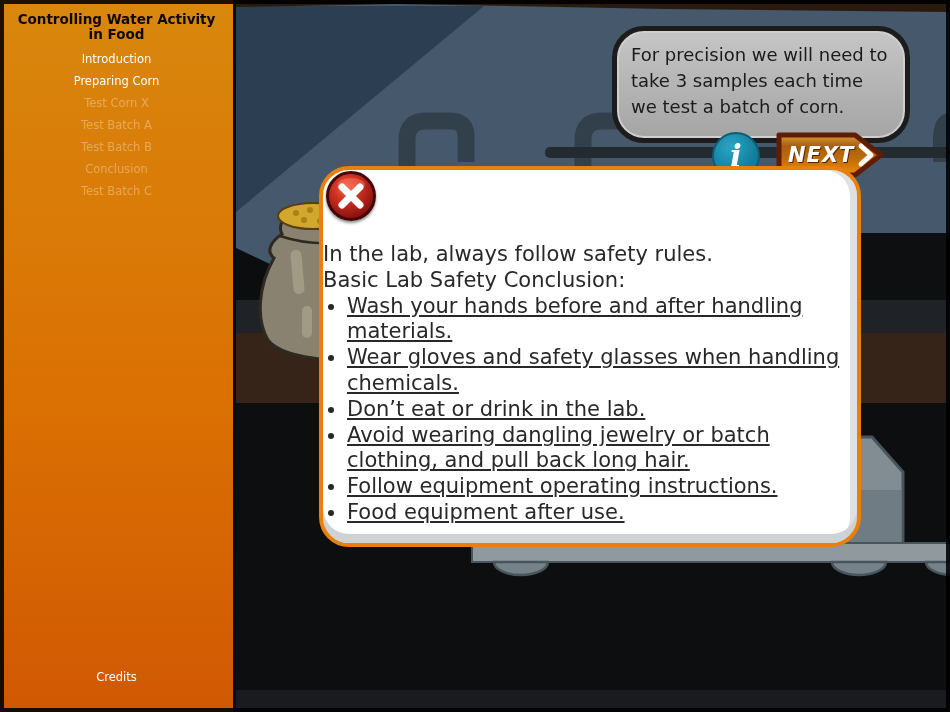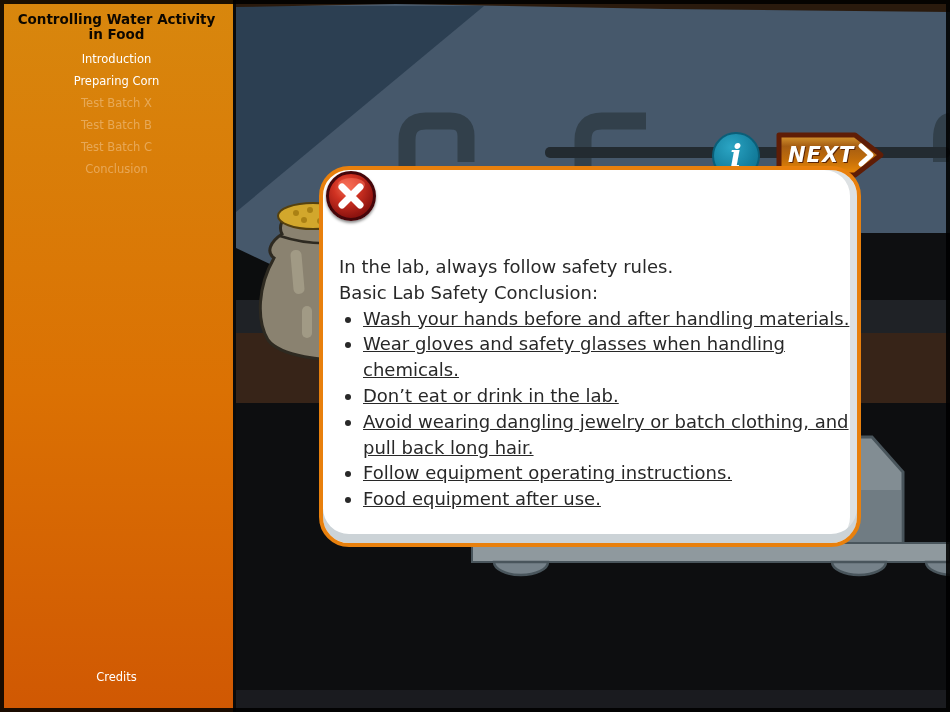--- a/index.html
+++ b/index.html
@@ -55,21 +55,21 @@
     font-weight:bold; letter-spacing:1px;
   }
   
   .modal {
     position:absolute; left:319px; top:166px; width:542px; height:381px;
     box-sizing:border-box; background:#ffffff;
     border:4px solid #e8800d; border-radius:30px; z-index:10;
     box-shadow:inset 0 -9px 0 #ccd3d7, inset -7px 0 0 #dde1e3;
   }
   .modal-body {
-    padding:72px 6px 0 16px; font-size:18px; line-height:25.8px; color:#282828;margin-top:12px;
+    padding:72px 6px 0 0; font-size:21px; line-height:25.8px; color:#282828;
   }
   .modal-body ul { margin:0; padding-left:24px; }
   .modal-body li { margin:0;text-decoration:underline; }
   
   .close-btn {
     position:absolute; left:326px; top:171px; width:50px; height:50px;
     border-radius:50%; box-sizing:border-box; border:3px solid #45060a;
     background:radial-gradient(circle at 40% 32%, #ef6a50 0%, #d03222 32%, #8f1410 72%, #700d0b 100%);
     box-shadow:0 2px 3px rgba(0,0,0,0.45); z-index:11; cursor:pointer;
   }
@@ -132,28 +132,32 @@
         <rect x="150" y="300" width="10" height="38" rx="5" transform="rotate(4 155 319)"></rect>
       </g>
     </g>
   </svg>
 
   <div class="sidebar">
     <div class="sidebar-title">Controlling Water Activity in Food</div>
     <div class="nav">
       <div class="nav-item">Introduction</div>
       <div class="nav-item">Preparing Corn</div>
-      <div class="nav-item locked">Test Batch X</div>
+      <div class="nav-item locked">Test Corn X</div>
+      <div class="nav-item locked">Test Batch A</div>
       <div class="nav-item locked">Test Batch B</div>
+      <div class="nav-item locked">Conclusion</div>
       <div class="nav-item locked">Test Batch C</div>
-      <div class="nav-item locked">Conclusion</div>
     </div>
     <div class="credits">Credits</div>
   </div>
 
+  <div class="bubble">
+    <span>For precision we will need to take 3 samples each time we test a batch of corn.</span>
+  </div>
 
   <div class="info">
     <div class="info-glyph">i</div>
   </div>
 
   <svg class="next" width="112" height="48" viewBox="0 0 112 48">
     <defs>
       <linearGradient id="nxg" x1="0" y1="0" x2="0" y2="1">
         <stop offset="0" stop-color="#dc9c32"></stop>
         <stop offset="0.28" stop-color="#a55d13"></stop>

